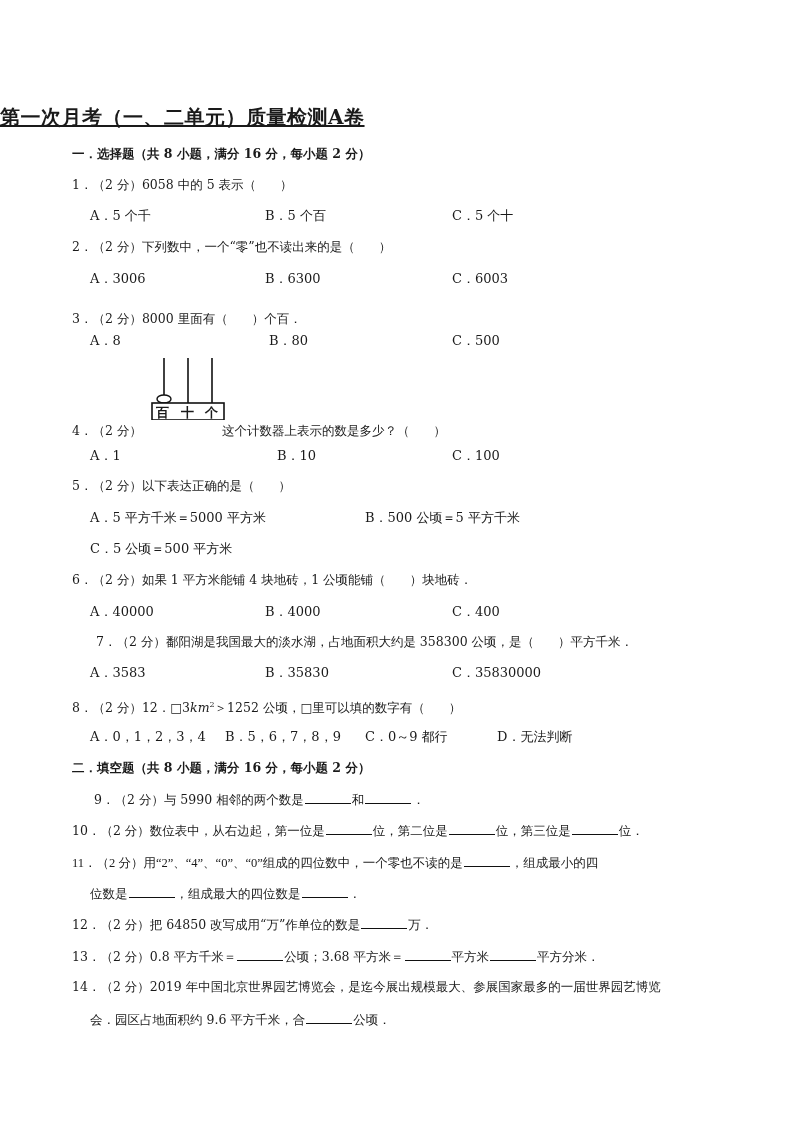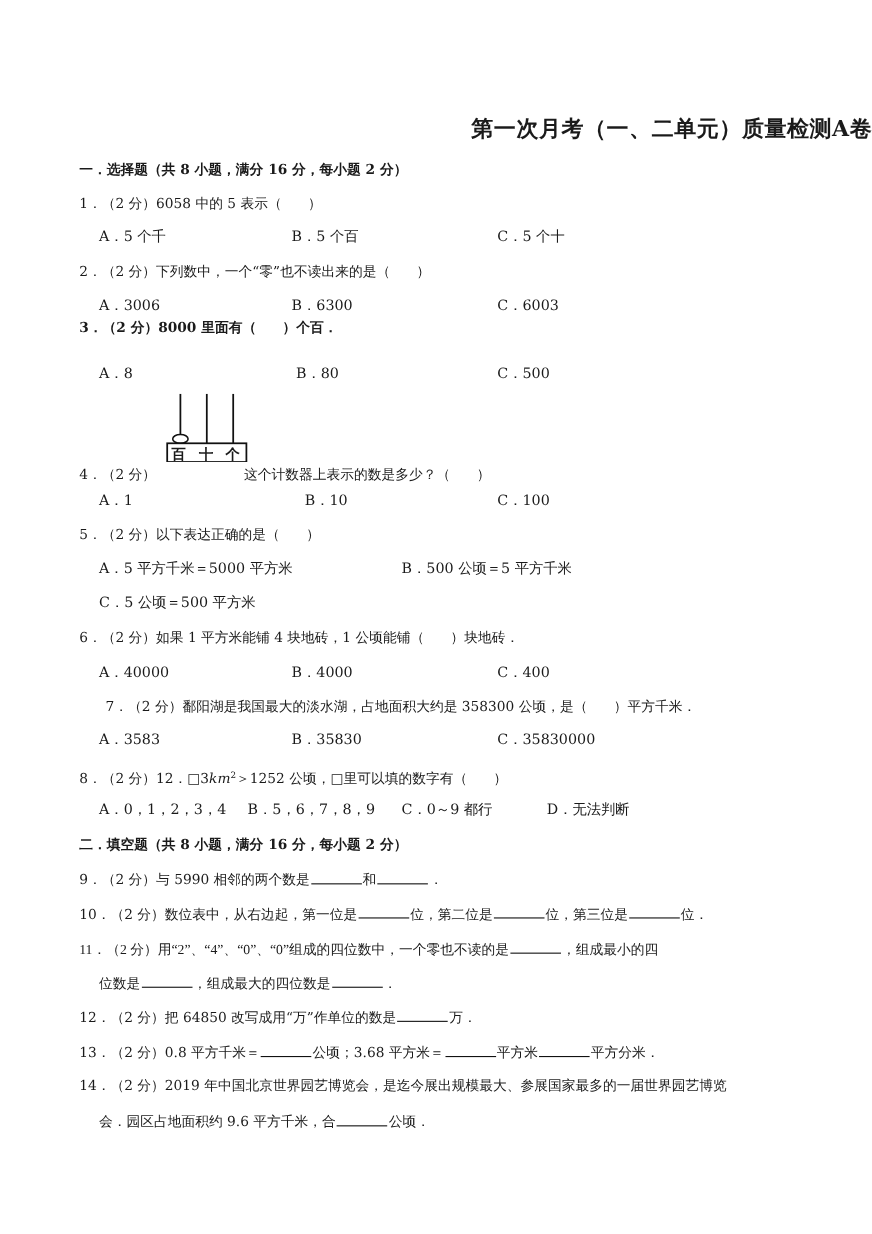--- a/index.html
+++ b/index.html
@@ -1,19 +1,19 @@
 <!DOCTYPE html>
 <html><head>
   <meta charset="utf-8">
   <style>
     html, body { margin: 0; padding: 0; background: #ffffff; }
     body { width: 793px; height: 1122px; position: relative; overflow: hidden;
            font-family: "DejaVu Serif", "Liberation Serif", serif; color: #1a1a1a; }
-    .title { position: absolute; top: 104px; left: 0; width: 793px; text-align: right;
-             font-size: 20px; font-weight: bold; letter-spacing: 0.5px; }
+    .title { position: absolute; top: 104px; left: 0; width: 793px; text-align: left;
+             font-size: 20px; font-weight: bold; letter-spacing: 0.5px; text-decoration: underline; }
     .line { position: absolute; left: 72px; font-size: 12.5px; white-space: nowrap; line-height: 16px; }
     .section { font-weight: bold; }
     .opt { position: absolute; font-size: 13px; white-space: nowrap; line-height: 16px; }
     .blank { display: inline-block; width: 46px; border-bottom: 1px solid #111; height: 12px; vertical-align: baseline; margin: 0 1px; }
     .paren { display: inline-block; width: 24px; }
     .sup { font-size: 8px; vertical-align: super; }
     .ital { font-style: italic; }
     .abacus { position: absolute; left: 150px; top: 358px; width: 76px; height: 62px; }
   </style>
 </head>
@@ -30,21 +30,21 @@
 <div class="opt" style="top:208px;left:265px;">B．5 个百</div>
 <div class="opt" style="top:208px;left:452px;">C．5 个十</div>
 
 <div class="line" style="top:239px;">
   <span>2．</span><span>（2 分）</span><span>下列数中，一个“零”也不读出来的是（</span><span class="paren"></span><span>）</span>
 </div>
 <div class="opt" style="top:271px;left:90px;">A．3006</div>
 <div class="opt" style="top:271px;left:265px;">B．6300</div>
 <div class="opt" style="top:271px;left:452px;">C．6003</div>
 
-<div class="line" style="top:290px;font-weight:bold;">
+<div class="line" style="top:311px;">
   <span>3．</span><span>（2 分）</span><span>8000 里面有（</span><span class="paren"></span><span>）个百．</span>
 </div>
 <div class="opt" style="top:333px;left:90px;">A．8</div>
 <div class="opt" style="top:333px;left:253px;margin-left:16px;">B．80</div>
 <div class="opt" style="top:333px;left:452px;">C．500</div>
 
 <div class="abacus">
   <svg width="76" height="62" viewBox="0 0 76 62">
     <line x1="14" y1="0" x2="14" y2="40" stroke="#111" stroke-width="1.6"></line>
     <line x1="38" y1="0" x2="38" y2="45" stroke="#111" stroke-width="1.6"></line>
@@ -87,21 +87,21 @@
 <div class="line" style="top:697px;">
   <span>8．</span><span>（2 分）</span><span>12．□3</span><span class="ital">km</span><span class="sup">2</span><span>＞1252 公顷，□里可以填的数字有（</span><span class="paren"></span><span>）</span>
 </div>
 <div class="opt" style="top:729px;left:90px;">A．0，1，2，3，4</div>
 <div class="opt" style="top:729px;left:225px;">B．5，6，7，8，9</div>
 <div class="opt" style="top:729px;left:365px;">C．0～9 都行</div>
 <div class="opt" style="top:729px;left:497px;">D．无法判断</div>
 
 <div class="line section" style="top:760px;">二．填空题（共 8 小题，满分 16 分，每小题 2 分）</div>
 
-<div class="line" style="top:791px;">
+<div class="line" style="top:791px;margin-left:22px;">
   <span>9．</span><span>（2 分）</span><span>与 5990 相邻的两个数是</span><span class="blank"></span><span>和</span><span class="blank"></span><span>．</span>
 </div>
 
 <div class="line" style="top:822px;">
   <span>10．</span><span>（2 分）</span><span>数位表中，从右边起，第一位是</span><span class="blank"></span><span>位，第二位是</span><span class="blank"></span><span>位，第三位是</span><span class="blank"></span><span>位．</span>
 </div>
 
 <div class="line" style="top:854px;font-family:Liberation Serif, serif;">
   <span>11．</span><span>（2 分）</span><span>用“2”、“4”、“0”、“0”组成的四位数中，一个零也不读的是</span><span class="blank"></span><span>，组成最小的四</span>
 </div>

